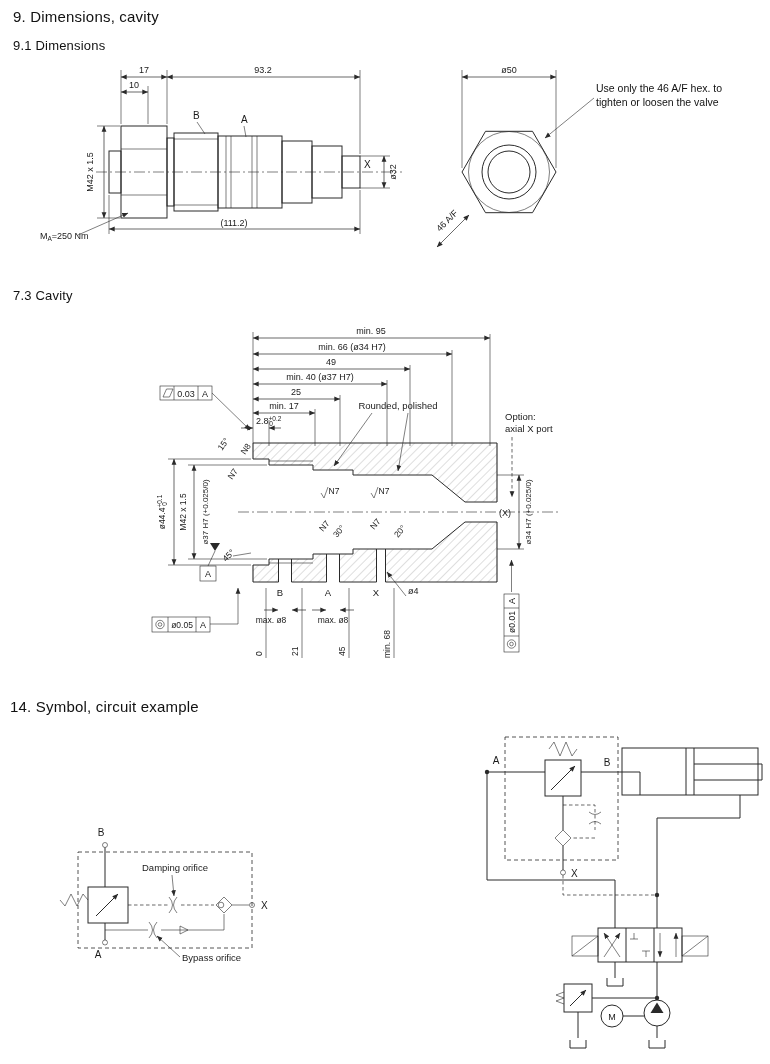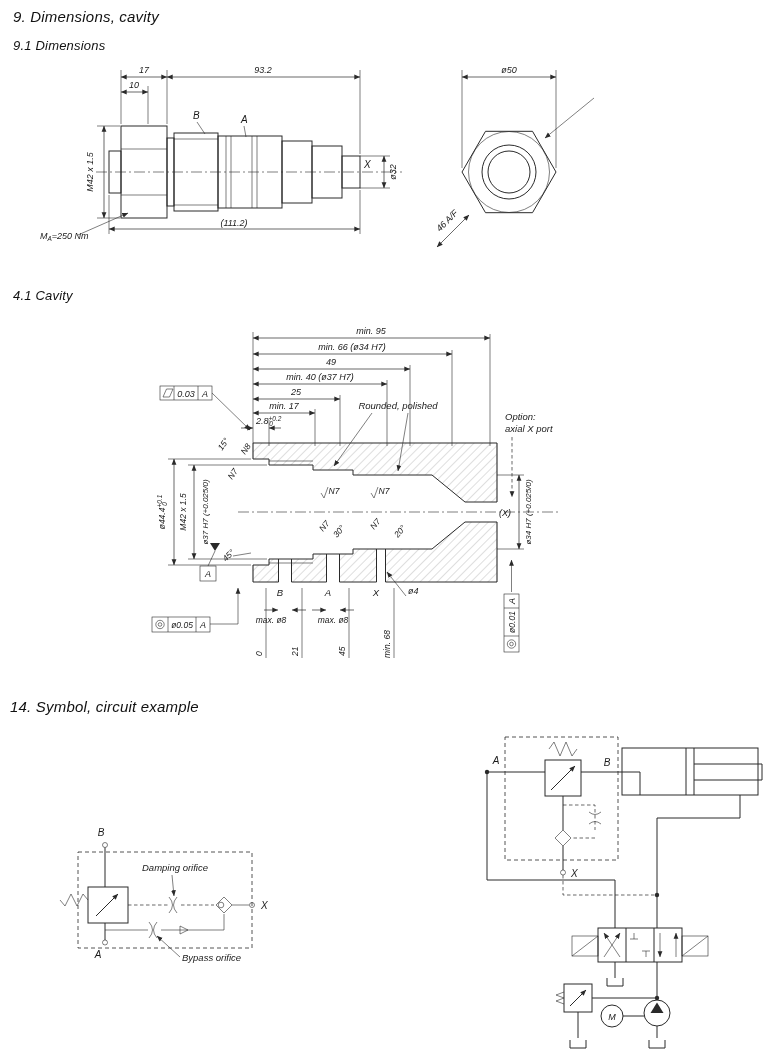--- a/index.html
+++ b/index.html
@@ -1,17 +1,17 @@
 <!DOCTYPE html>
 <html><head>
 <meta charset="utf-8">
 <style>
   html,body{margin:0;padding:0;background:#fff;}
   .page{position:relative;width:770px;height:1064px;background:#fff;outline:1px solid #d9d9d9;
-        font-family:"Liberation Sans",sans-serif;color:#111;overflow:hidden;font-style:italic;}
+        font-family:"Liberation Sans",sans-serif;color:#111;overflow:hidden;}
   .h1{position:absolute;font-size:15px;font-weight:normal;letter-spacing:.2px;}
   .h2{position:absolute;font-size:13px;font-weight:normal;letter-spacing:.2px;text-align:right;}
   .note{position:absolute;font-size:10.5px;line-height:1.3;color:#111;}
   svg{position:absolute;left:0;}
   svg text{font-family:"Liberation Sans",sans-serif;fill:#1a1a1a;}
   .t8{font-size:8px;}.t85{font-size:8.5px;}.t9{font-size:9px;}.t95{font-size:9.5px;}.t10{font-size:10px;}
   .s{stroke:#2a2a2a;fill:none;stroke-width:1;}
   .s11{stroke:#2a2a2a;fill:none;stroke-width:1.1;}
   .sn{stroke:#2a2a2a;fill:none;stroke-width:.6;}
   .sd{stroke:#2a2a2a;fill:none;stroke-width:.7;}
@@ -101,22 +101,23 @@
       <line class="sn" x1="462" y1="70" x2="462" y2="168"></line>
       <line class="sn" x1="556" y1="70" x2="556" y2="168"></line>
       <line class="sd" x1="462" y1="77" x2="556" y2="77" marker-start="url(#a1)" marker-end="url(#a1)"></line>
       <text class="t9" x="509" y="73" text-anchor="middle">ø50</text>
       <line class="sd" x1="437" y1="247" x2="469" y2="215" marker-start="url(#a1)" marker-end="url(#a1)"></line>
       <text class="t9" transform="translate(440 232) rotate(-45)">46 A/F</text>
       <line class="sn" x1="594" y1="98" x2="545" y2="138" marker-end="url(#a1)"></line>
     </g>
   </svg>
 
-
-  <div class="h2" style="left:13px;top:288px;">4.1  Cavity</div>
+  <div class="note" style="left:596px;top:82px;width:140px;">Use only the 46 A/F hex. to tighten or loosen the valve</div>
+
+  <div class="h2" style="left:13px;top:288px;">7.3  Cavity</div>
 
   <svg style="top:298px;" width="770" height="392" viewBox="0 298 770 392">
     <defs>
       <marker id="a2" viewBox="0 0 10 10" refX="9.5" refY="5" markerWidth="6" markerHeight="6" markerUnits="userSpaceOnUse" orient="auto-start-reverse">
           <path d="M0,1 L10,5 L0,9 Z" fill="#2a2a2a"></path>
         </marker>
       <pattern id="hp" width="6" height="6" patternUnits="userSpaceOnUse" patternTransform="rotate(45)">
         <line x1="0" y1="0" x2="0" y2="6" stroke="#8f8f8f" stroke-width="0.6"></line>
       </pattern>
     </defs>

